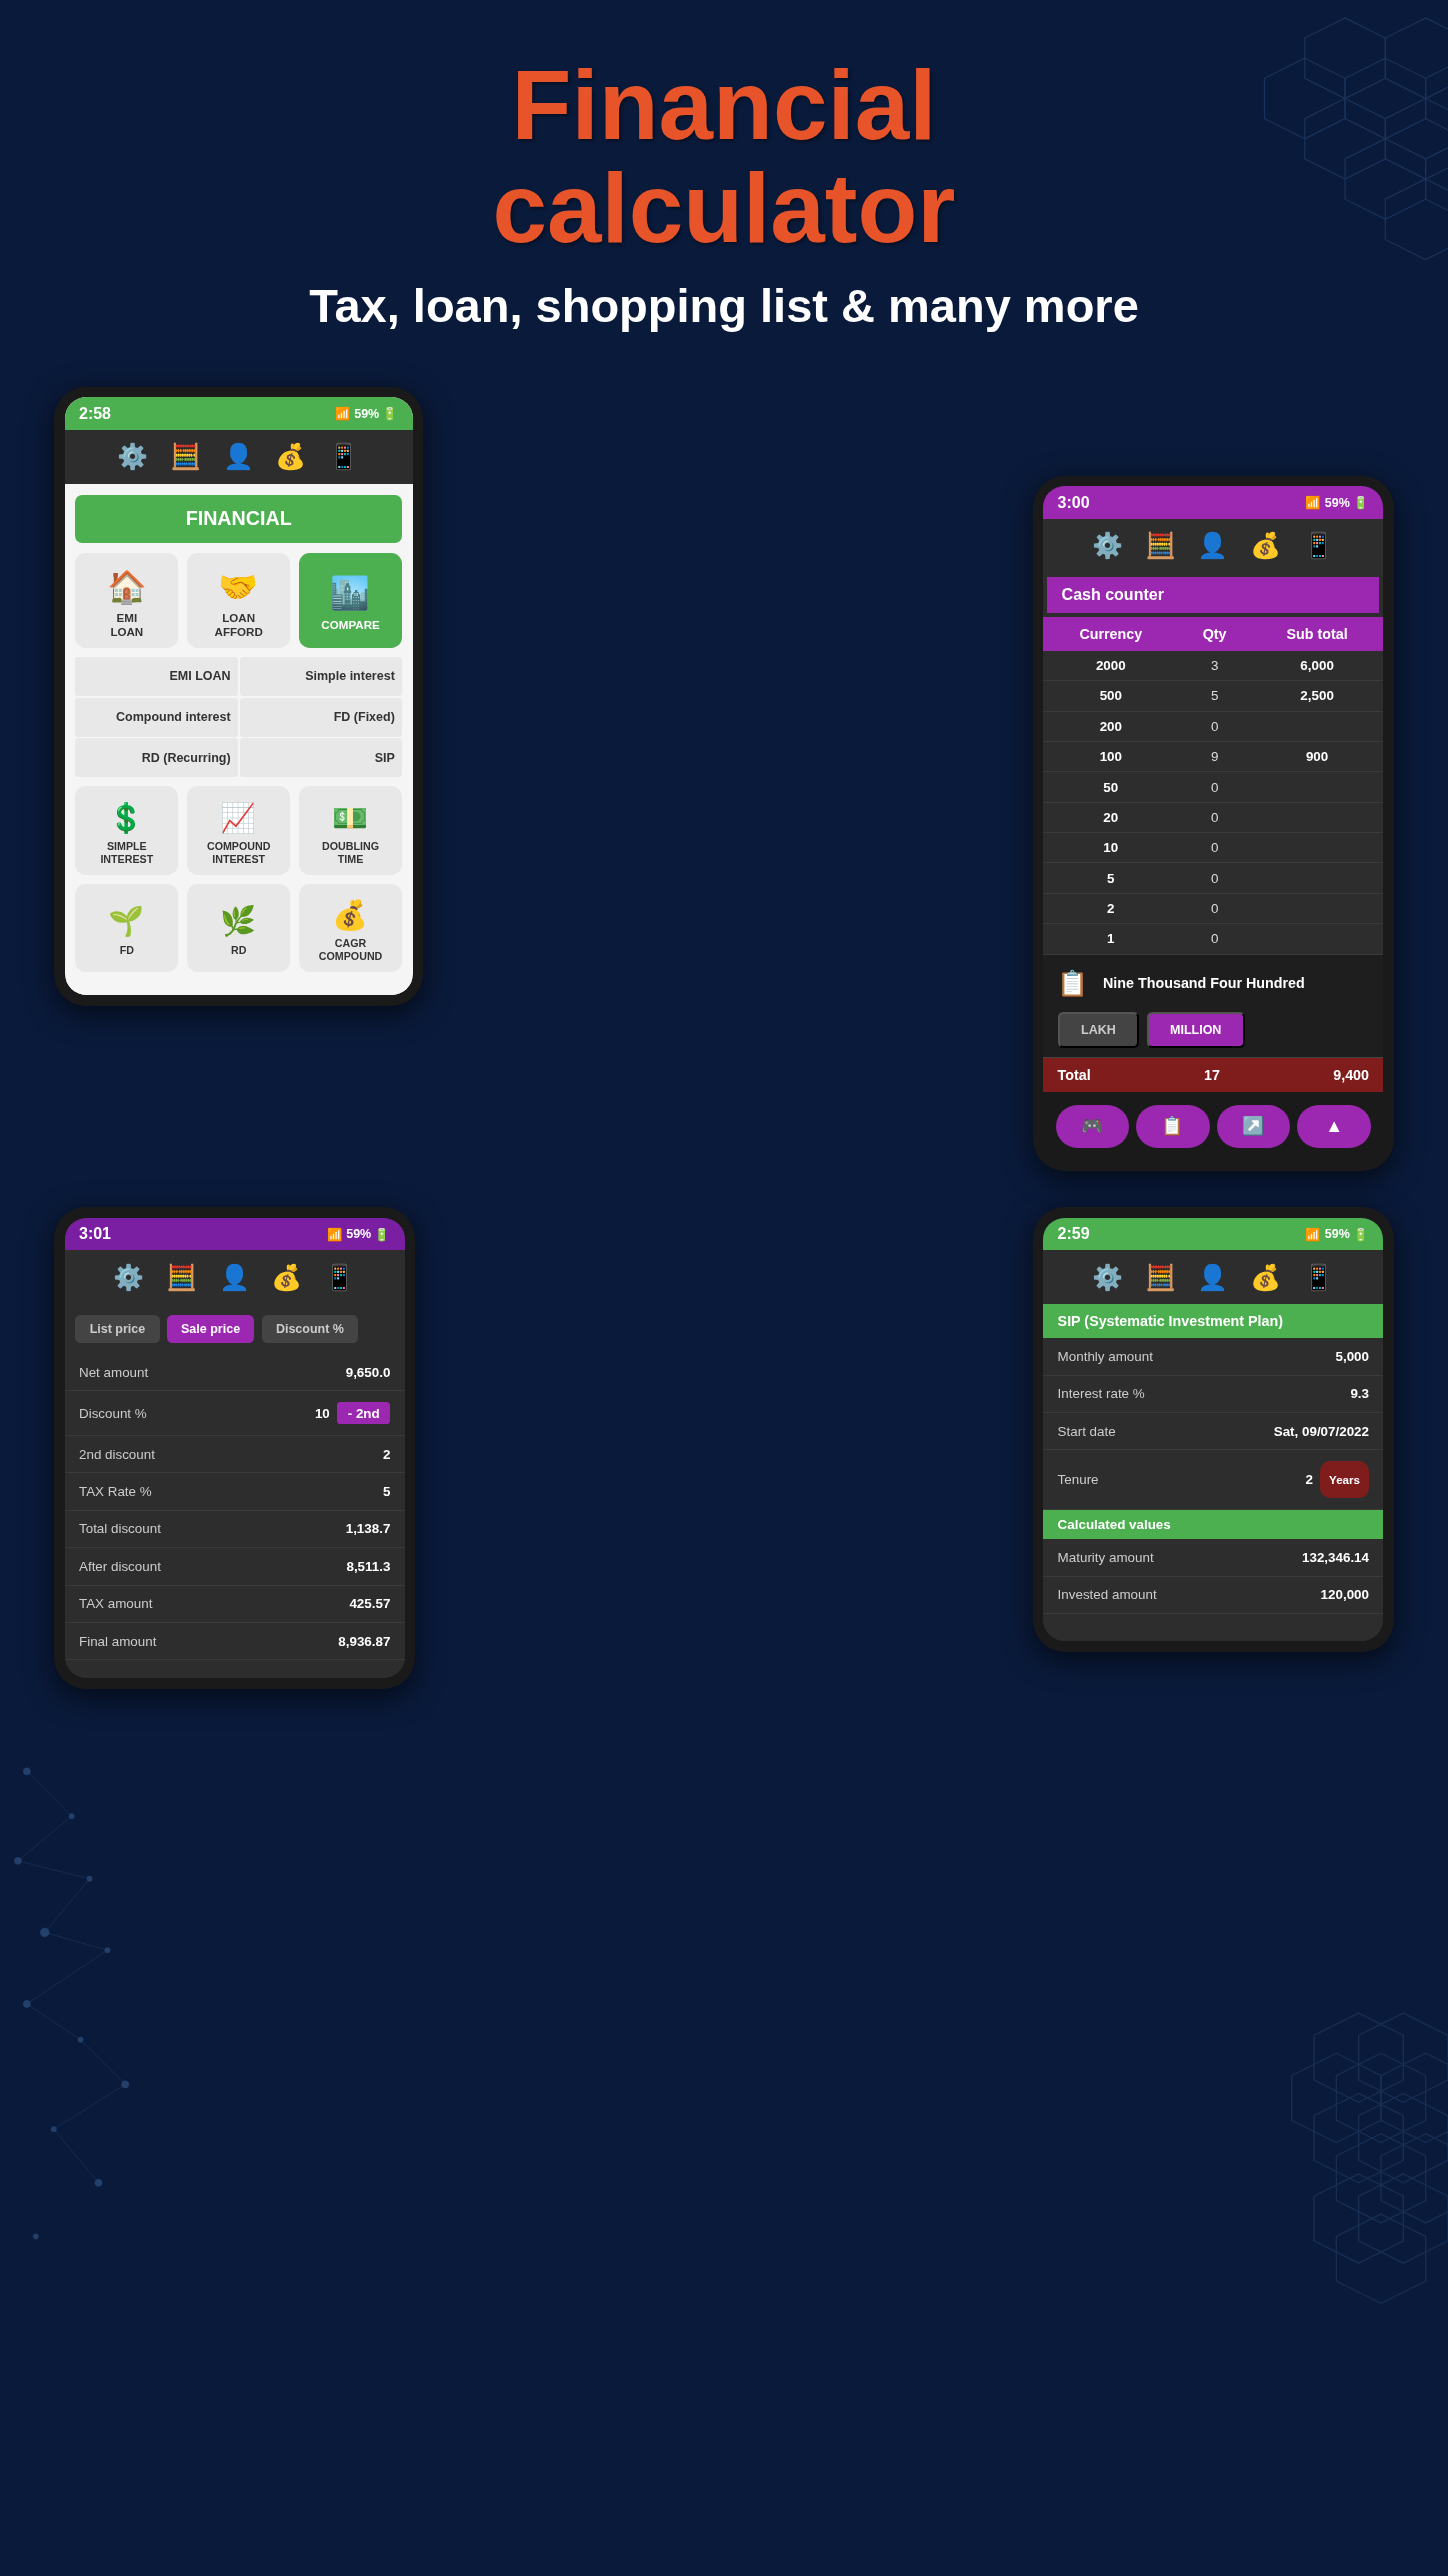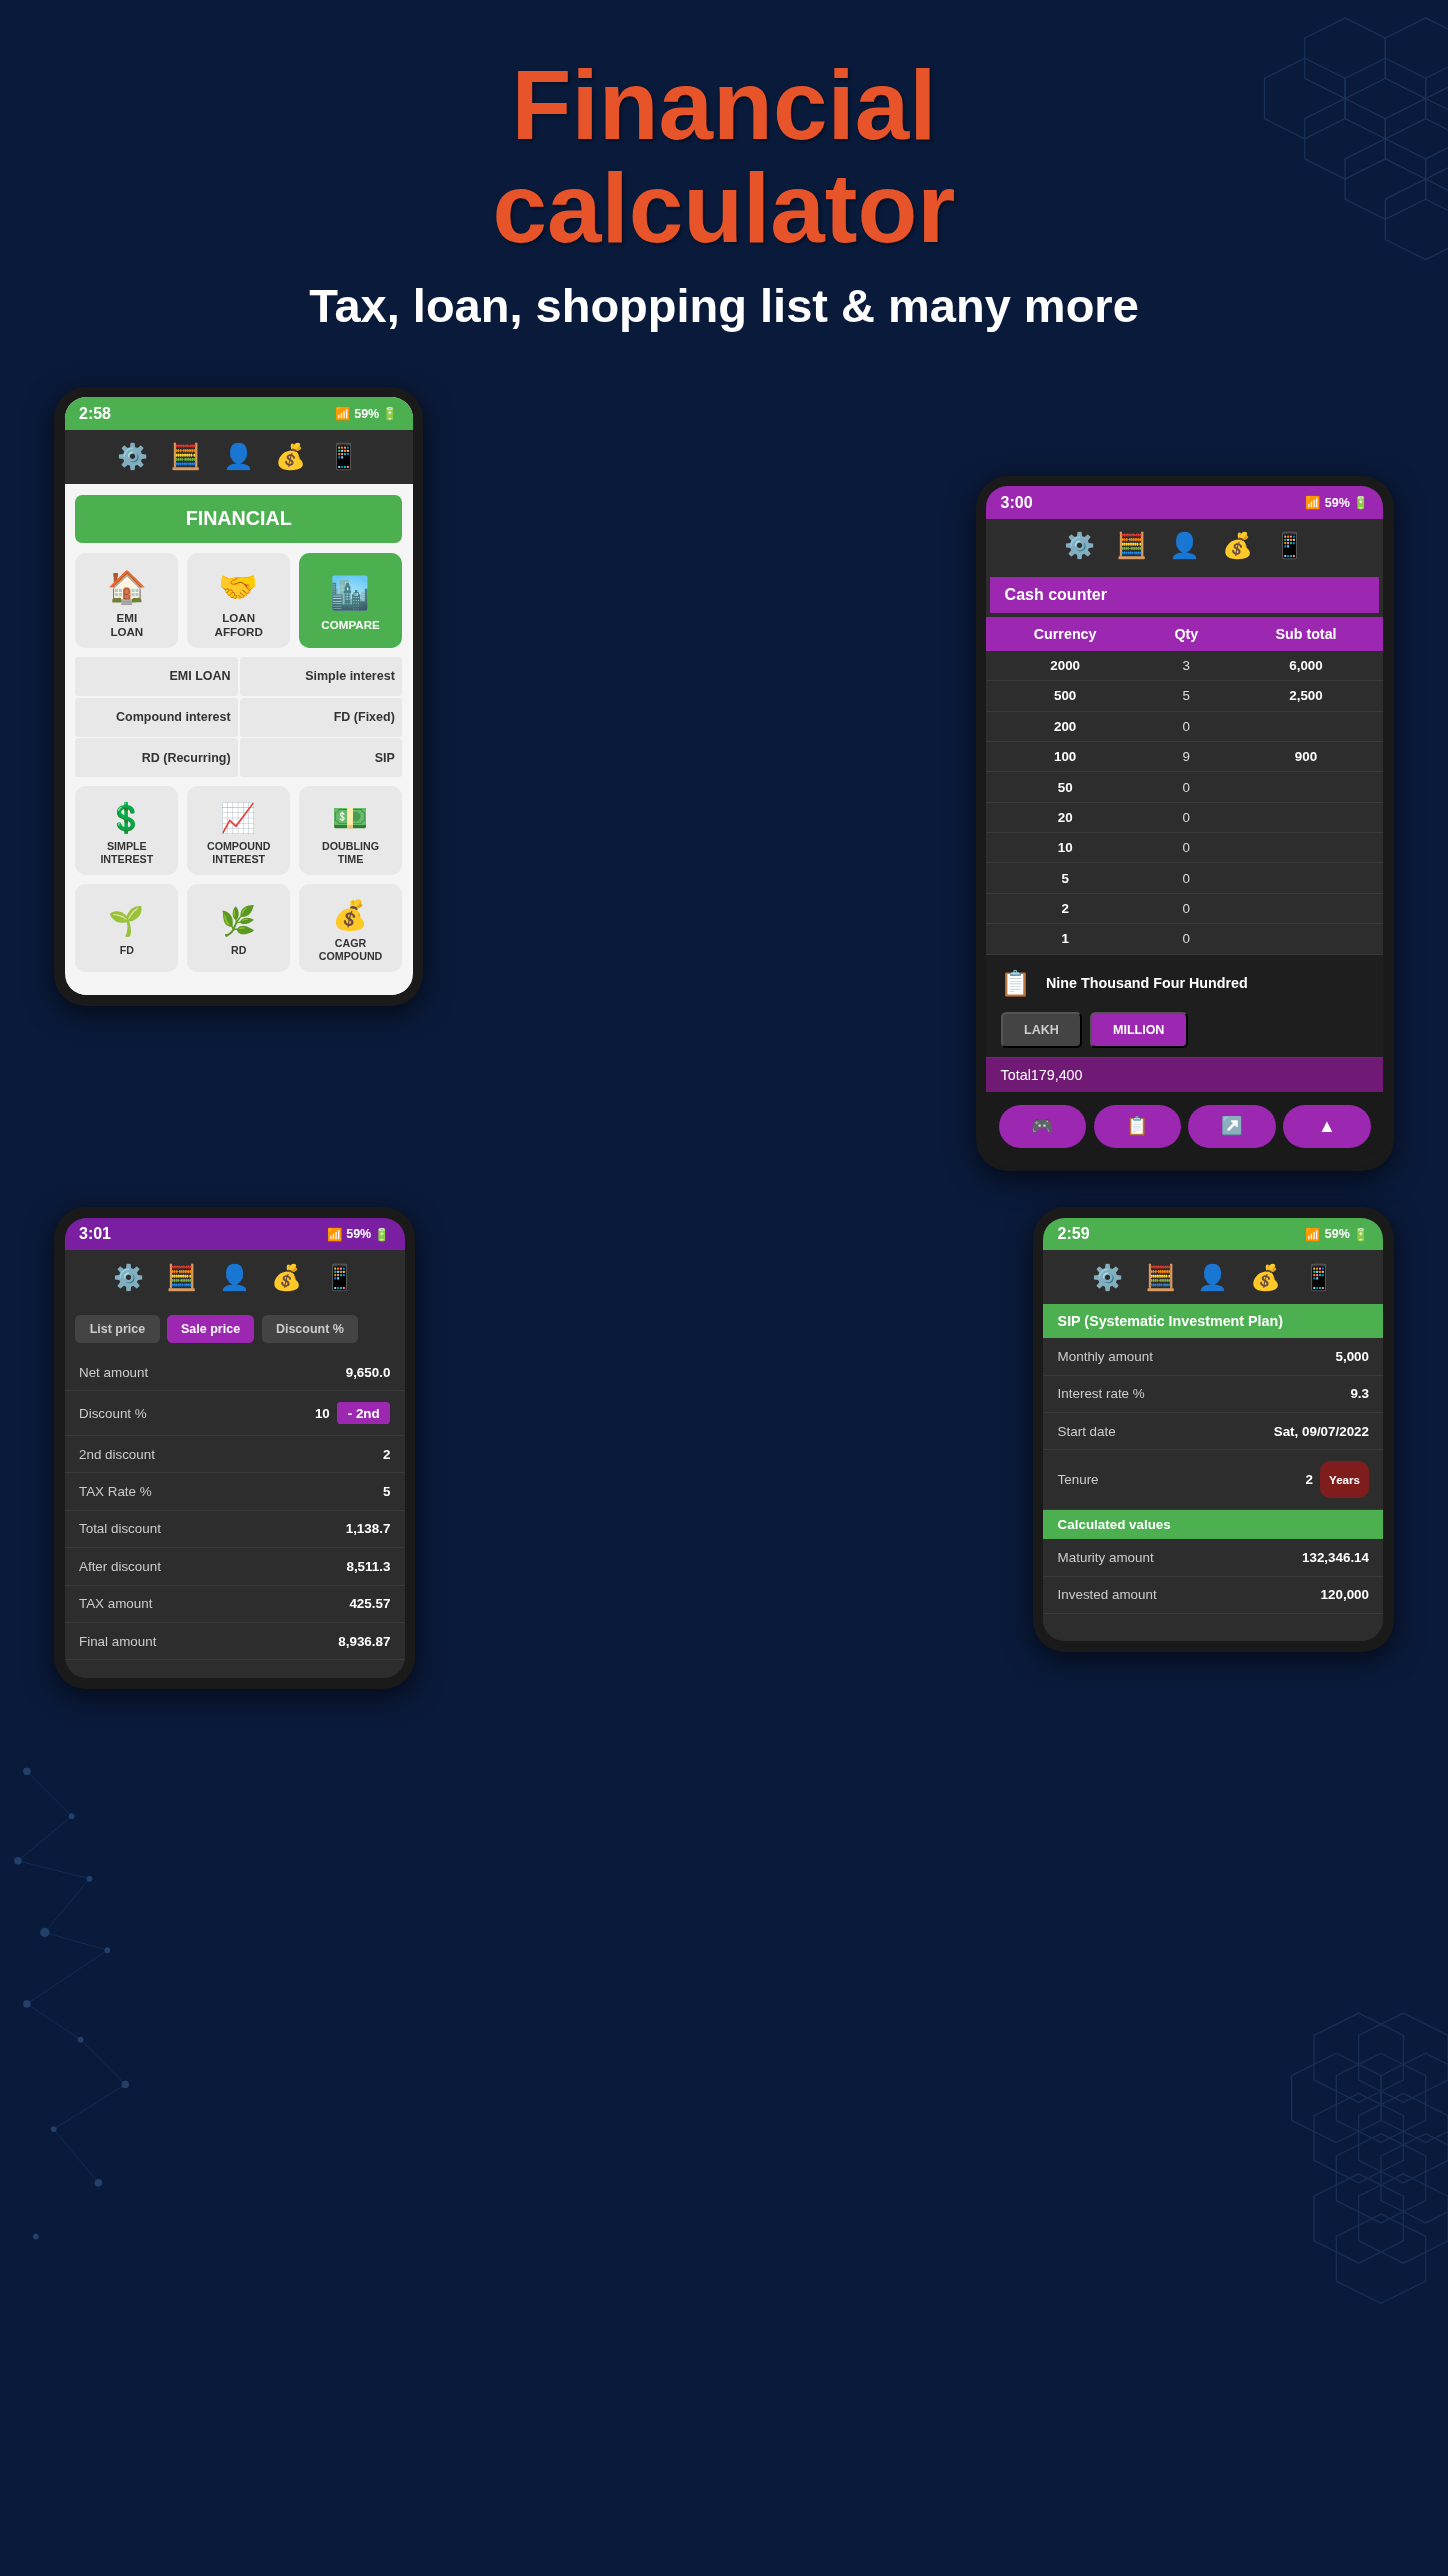--- a/index.html
+++ b/index.html
@@ -163,21 +163,21 @@
       text-align: center;
     }
     .lower-calc-icon { font-size: 29px; margin-bottom: 5.4px; }
     .lower-calc-label { font-size: 10.7px; font-weight: 700; color: #333; line-height: 1.2; }
 
     
     .cash-screen {
       background: #2d2d2d;
       border-radius: 21.5px;
       overflow: hidden;
-      width: 397px;
+      width: 340px;
     }
 
     .cash-counter-label {
       background: #9c27b0;
       color: white;
       font-size: 16px;
       font-weight: 700;
       padding: 9px 14.3px;
       margin: 4px;
     }
@@ -224,27 +224,27 @@
       padding: 9px 21.5px;
       border-radius: 5.4px;
       font-size: 12.5px;
       font-weight: 700;
       cursor: pointer;
     }
     .lm-btn.inactive { background: #444; color: #ccc; }
     .lm-btn.active { background: #9c27b0; color: white; }
 
     .grand-total-row {
-      background: #701a75;
+      background: #7f1d1d;
       padding: 9px 14.3px;
       display: flex;
-      justify-content: flex-start;
+      justify-content: space-between;
       color: white;
       font-size: 14.3px;
-      font-weight: 400;
+      font-weight: 700;
       border-top: 0.9px solid #444;
     }
 
     .bottom-nav {
       background: #1a1a1a;
       display: flex;
       justify-content: space-around;
       padding: 12.5px;
       gap: 7.2px;
     }

